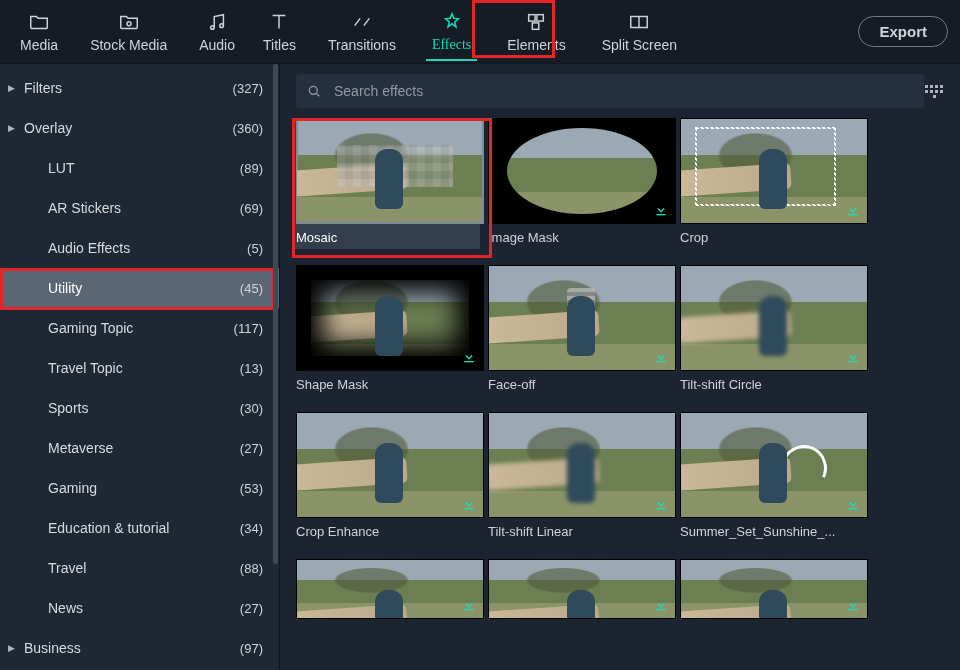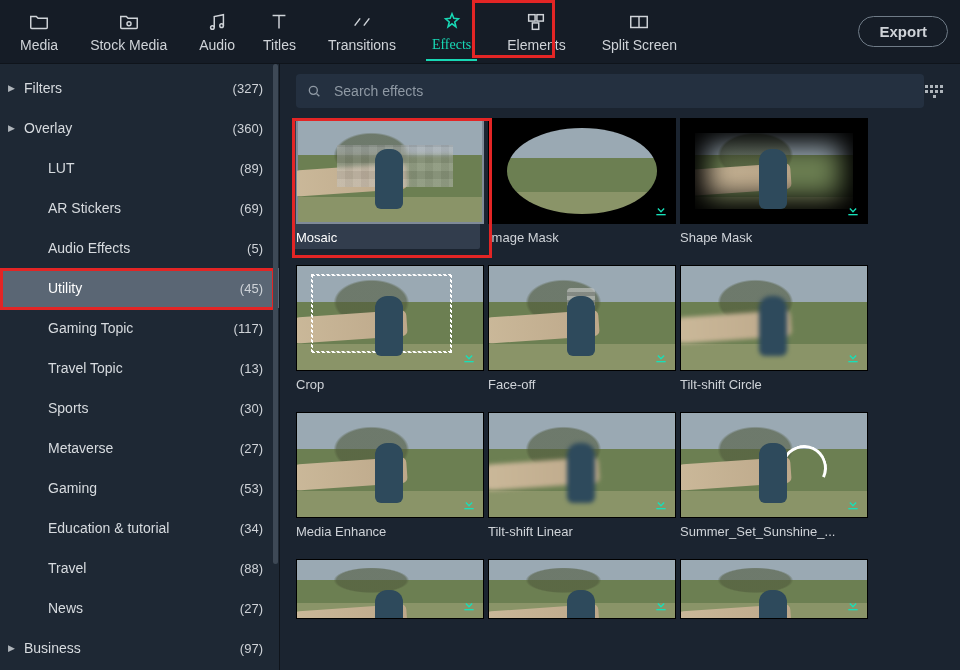--- a/index.html
+++ b/index.html
@@ -495,44 +495,44 @@
               <span class="dl-icon">
                 <svg width="16" height="16" viewBox="0 0 24 24" fill="#17e0b9">
                   <path d="M12 3v10l4-4 1.4 1.4L12 16 6.6 10.4 8 9l4 4V3h0z"></path>
                   <rect x="5" y="18" width="14" height="2"></rect>
                 </svg>
               </span>
             </div>
             <div class="label">Image Mask</div>
           </div>
           <div class="card">
+            <div class="thumb crop">
+              <div class="dashed"></div>
+              <span class="dl-icon">
+                <svg width="16" height="16" viewBox="0 0 24 24" fill="#17e0b9">
+                  <path d="M12 3v10l4-4 1.4 1.4L12 16 6.6 10.4 8 9l4 4V3h0z"></path>
+                  <rect x="5" y="18" width="14" height="2"></rect>
+                </svg>
+              </span>
+            </div>
+            <div class="label">Crop</div>
+          </div>
+          <div class="card">
             <div class="thumb shapemask">
               <div class="vignette"></div>
               <span class="dl-icon">
                 <svg width="16" height="16" viewBox="0 0 24 24" fill="#17e0b9">
                   <path d="M12 3v10l4-4 1.4 1.4L12 16 6.6 10.4 8 9l4 4V3h0z"></path>
                   <rect x="5" y="18" width="14" height="2"></rect>
                 </svg>
               </span>
             </div>
             <div class="label">Shape Mask</div>
           </div>
           <div class="card">
-            <div class="thumb crop">
-              <div class="dashed"></div>
-              <span class="dl-icon">
-                <svg width="16" height="16" viewBox="0 0 24 24" fill="#17e0b9">
-                  <path d="M12 3v10l4-4 1.4 1.4L12 16 6.6 10.4 8 9l4 4V3h0z"></path>
-                  <rect x="5" y="18" width="14" height="2"></rect>
-                </svg>
-              </span>
-            </div>
-            <div class="label">Crop</div>
-          </div>
-          <div class="card">
             <div class="thumb faceoff">
               <div class="blur"></div>
               <span class="dl-icon">
                 <svg width="16" height="16" viewBox="0 0 24 24" fill="#17e0b9">
                   <path d="M12 3v10l4-4 1.4 1.4L12 16 6.6 10.4 8 9l4 4V3h0z"></path>
                   <rect x="5" y="18" width="14" height="2"></rect>
                 </svg>
               </span>
             </div>
             <div class="label">Face-off</div>
@@ -550,21 +550,21 @@
           </div>
           <div class="card">
             <div class="thumb plain">
               <span class="dl-icon">
                 <svg width="16" height="16" viewBox="0 0 24 24" fill="#17e0b9">
                   <path d="M12 3v10l4-4 1.4 1.4L12 16 6.6 10.4 8 9l4 4V3h0z"></path>
                   <rect x="5" y="18" width="14" height="2"></rect>
                 </svg>
               </span>
             </div>
-            <div class="label">Media Enhance</div>
+            <div class="label">Crop Enhance</div>
           </div>
           <div class="card">
             <div class="thumb tiltlinear">
               <span class="dl-icon">
                 <svg width="16" height="16" viewBox="0 0 24 24" fill="#17e0b9">
                   <path d="M12 3v10l4-4 1.4 1.4L12 16 6.6 10.4 8 9l4 4V3h0z"></path>
                   <rect x="5" y="18" width="14" height="2"></rect>
                 </svg>
               </span>
             </div>

